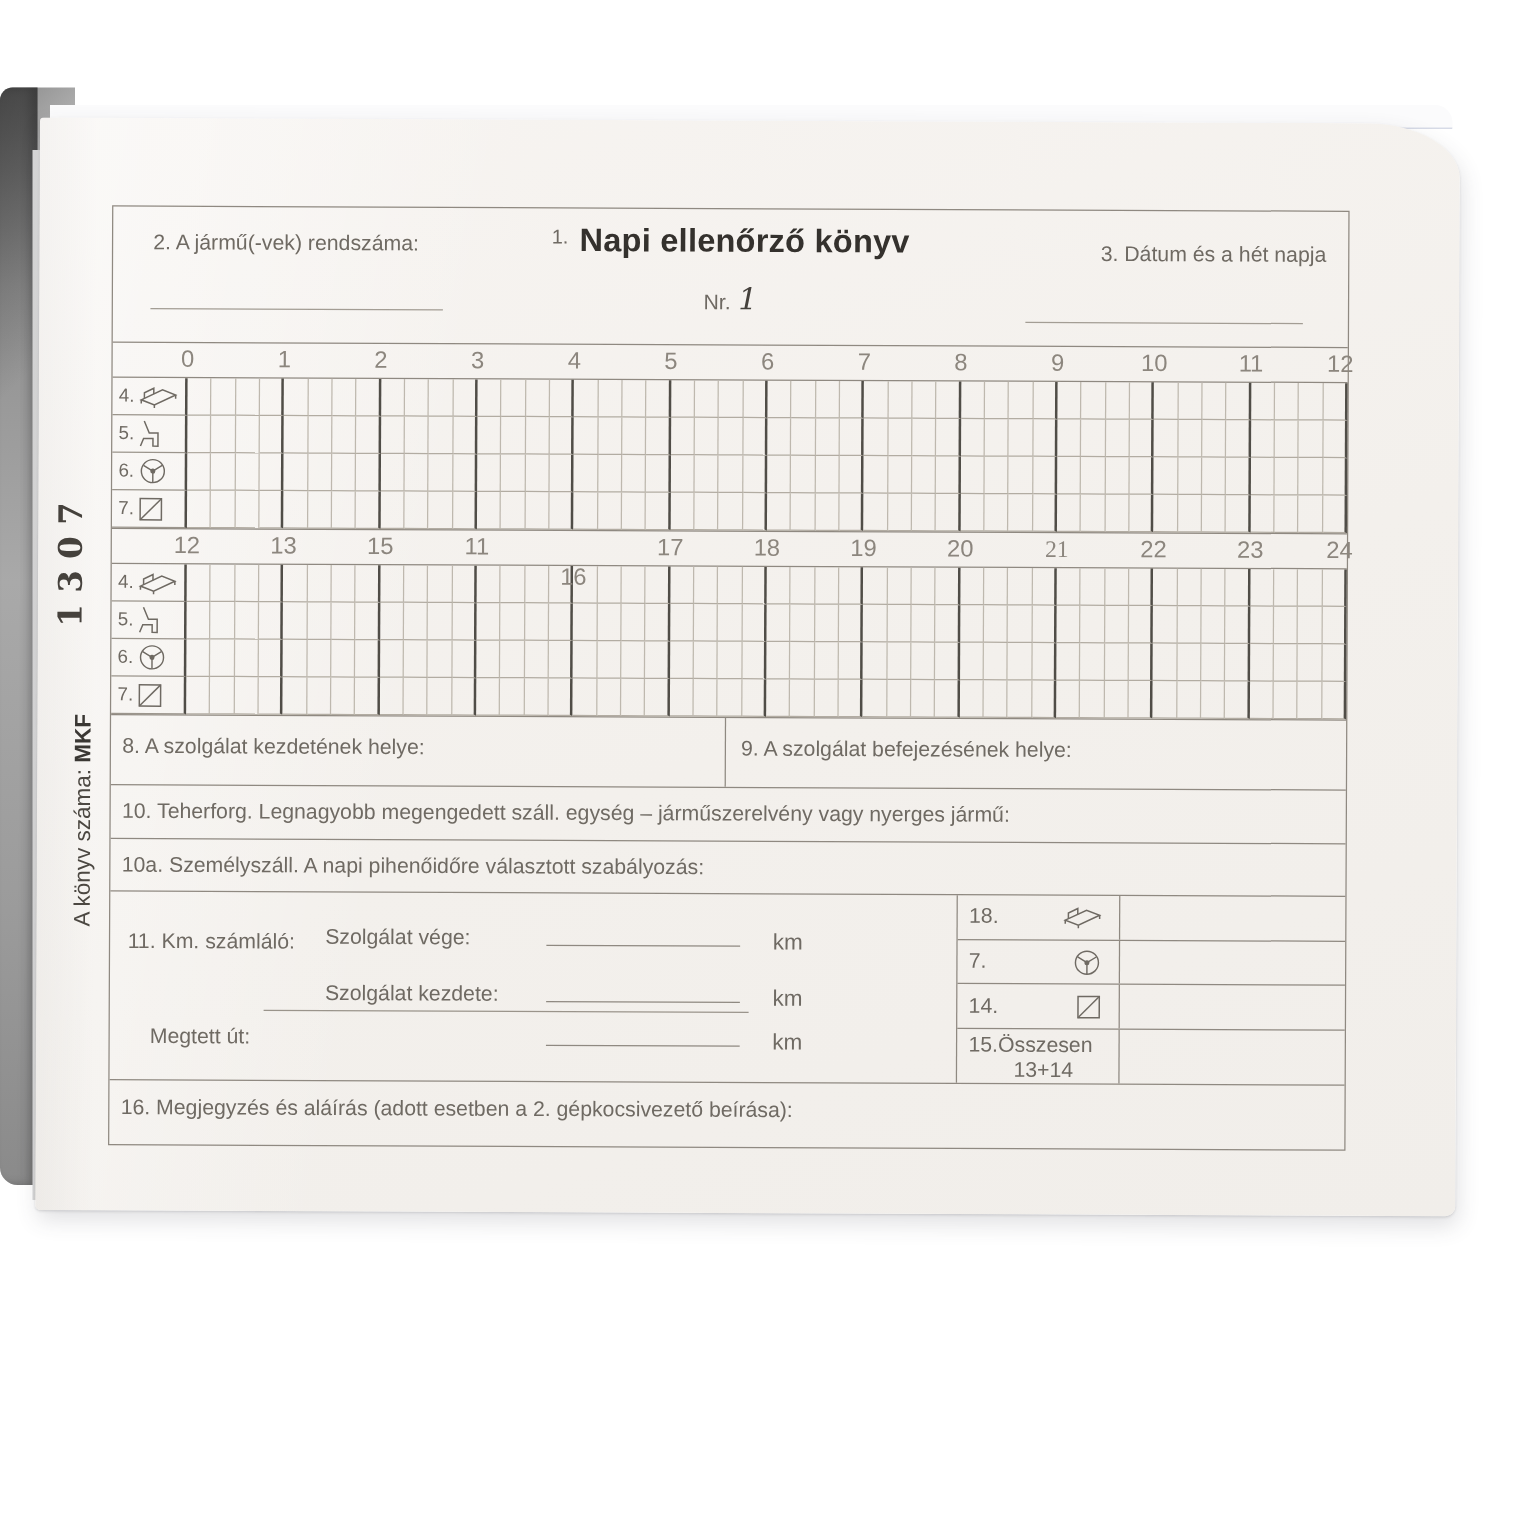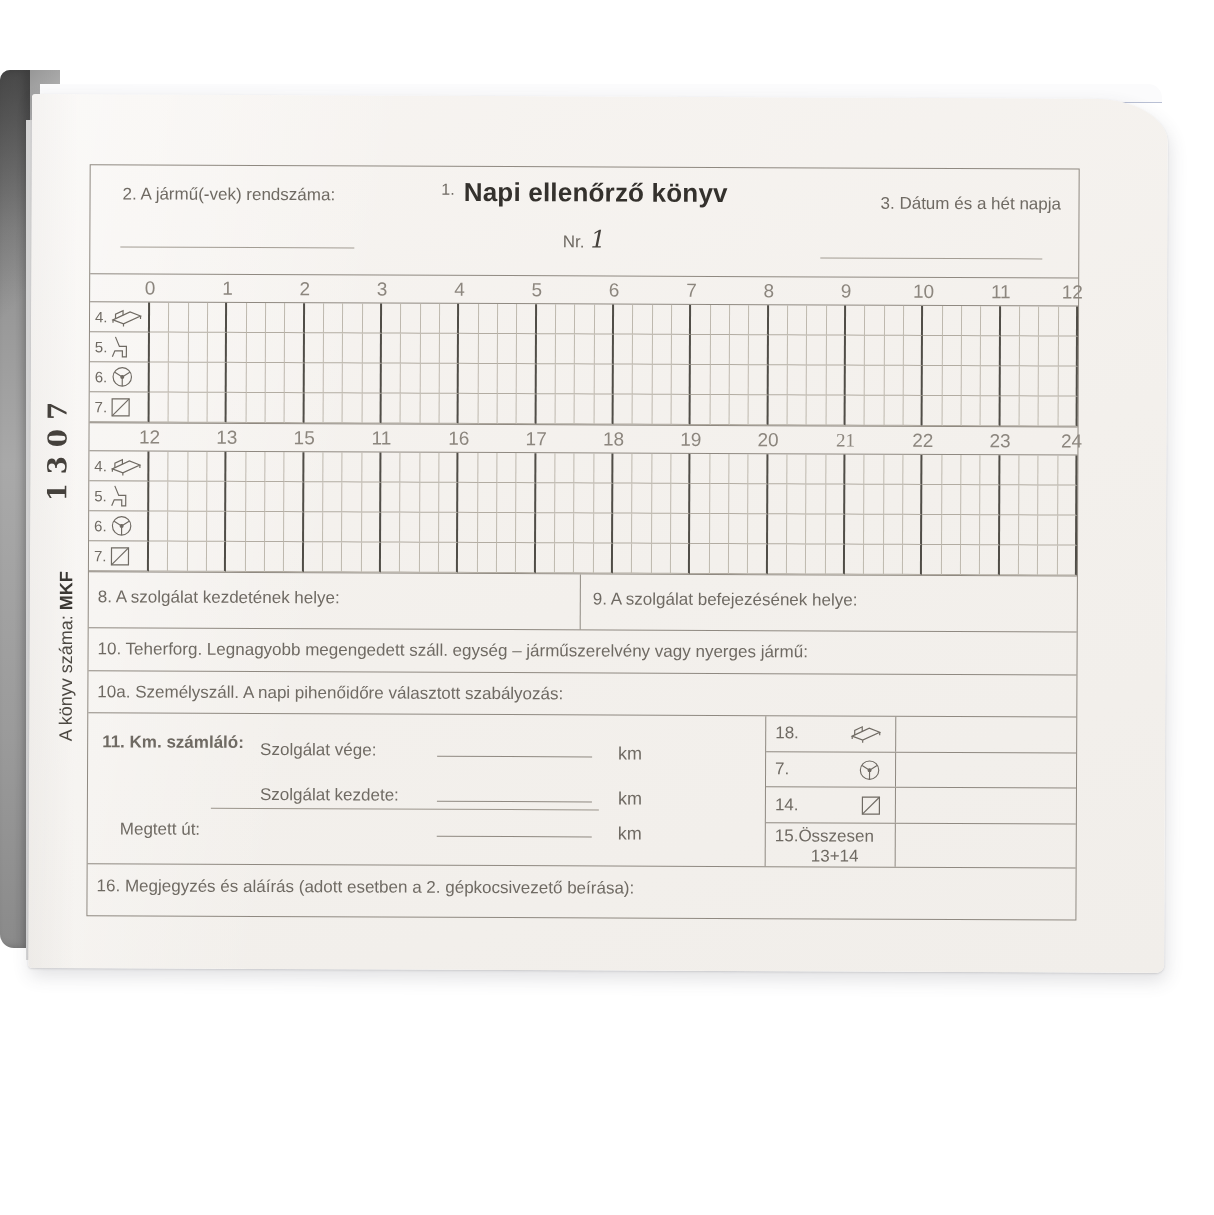--- a/index.html
+++ b/index.html
@@ -67,21 +67,21 @@
   .r89{display:flex;height:55px;border-top:1px solid #8f8981;font-size:17px;}
   .c8{width:492px;border-right:1px solid #8f8981;padding:15px 0 0 9px;box-sizing:border-box;}
   .c9{flex:1;padding:15px 0 0 12px;}
 
   .r10,.r10a{border-top:1px solid #8f8981;font-size:17px;box-sizing:border-box;}
   .r10{height:43px;padding:11px 0 0 9px;}
   .r10a{height:42px;padding:11px 0 0 9px;}
 
   
   .rkm{position:relative;height:150px;border-top:1px solid #8f8981;font-size:17px;}
-  .km-l11{position:absolute;left:14px;top:19px;font-weight:bold;}
+  .km-l11{position:absolute;left:14px;top:30px;}
   .km-vege{position:absolute;left:172px;top:26px;}
   .km-kezd{position:absolute;left:172px;top:71px;}
   .km-ut{position:absolute;left:32px;top:106px;}
   .fillA{position:absolute;left:349px;top:41px;width:155px;border-bottom:1px solid #8f8981;}
   .fillB{position:absolute;left:349px;top:86px;width:155px;border-bottom:1px solid #8f8981;}
   .fillB2{position:absolute;left:123px;top:94px;width:388px;border-bottom:1px solid #9a948b;}
   .fillC{position:absolute;left:349px;top:121px;width:155px;border-bottom:1px solid #8f8981;}
   .kmu{position:absolute;font-size:18px;}
   .kmuA{left:530px;top:28px;} .kmuB{left:530px;top:73px;} .kmuC{left:530px;top:108px;}
 
@@ -376,21 +376,21 @@
           <div class="tg-cell"></div>
           <div class="tg-cell"></div>
           <div class="tg-cell hr"></div>
         </div>
 
       <div class="tg-labels">
           <span class="tg-label" style="left: calc(0% + 60px);">12</span>
           <span class="tg-label" style="left: calc(8.33333% + 55px);">13</span>
           <span class="tg-label" style="left: calc(16.6667% + 50px);">15</span>
           <span class="tg-label" style="left: calc(25% + 45px);">11</span>
-          <span class="tg-label" style="left: calc(33.3333% + 40px);">16</span>
+          <span class="tg-label" style="left: calc(33.3333% + 40px); margin-top: 24px;">16</span>
           <span class="tg-label" style="left: calc(41.6667% + 35px);">17</span>
           <span class="tg-label" style="left: calc(50% + 30px);">18</span>
           <span class="tg-label" style="left: calc(58.3333% + 25px);">19</span>
           <span class="tg-label" style="left: calc(66.6667% + 20px);">20</span>
           <span class="tg-label" style="left: calc(75% + 15px); font-family: Liberation Serif, serif;">21</span>
           <span class="tg-label" style="left: calc(83.3333% + 10px);">22</span>
           <span class="tg-label" style="left: calc(91.6667% + 5px);">23</span>
           <span class="tg-label last" style="left: calc(100% + 0px);">24</span>
         </div>
       <div class="tg-grid">

